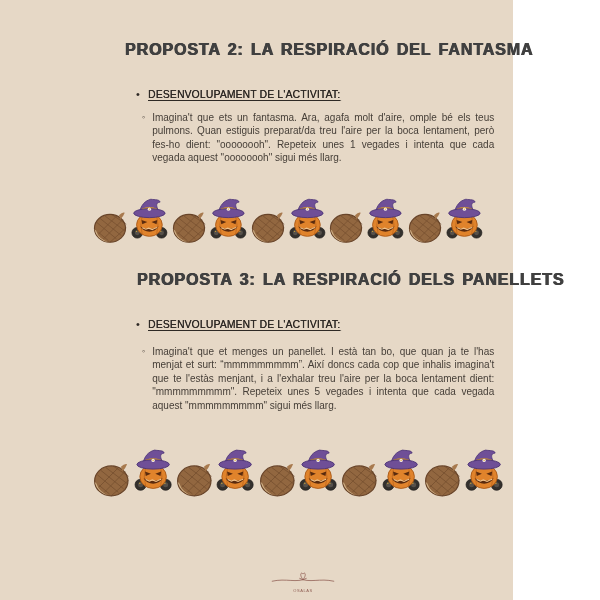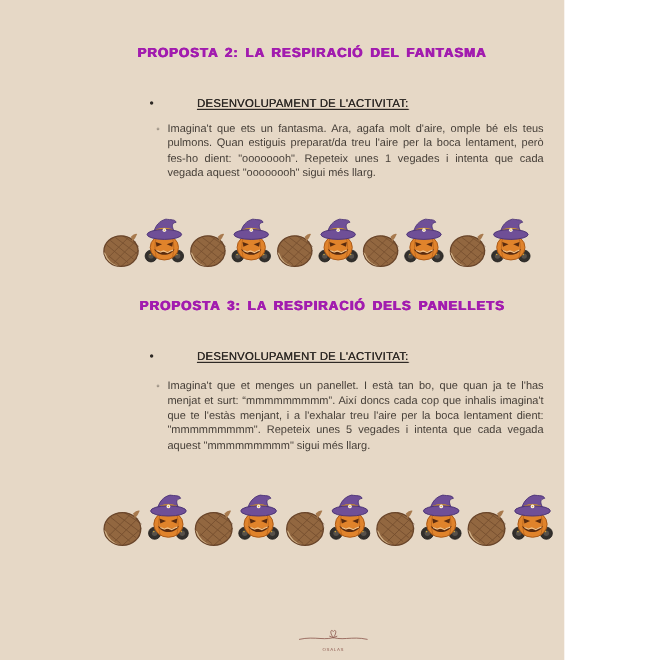--- a/index.html
+++ b/index.html
@@ -10,39 +10,38 @@
   }
   .canvas{position:relative;width:600px;height:600px;background:#ffffff;overflow:hidden;}
   .page{
     position:absolute;left:0;top:0;width:513px;height:600px;
     background:#e6d8c6;
   }
   
   .heading{
     position:absolute;margin:0;
     font-family:"Liberation Sans", sans-serif;
-    font-size:12px;font-weight:bold;letter-spacing:0.9px;word-spacing:2px;
-    color:#a21caf;white-space:nowrap;
+    font-size:16px;font-weight:bold;letter-spacing:0.9px;word-spacing:2px;
+    color:#404040;white-space:nowrap;
     text-shadow:0.6px 0 currentColor, -0.3px 0 currentColor;
     text-align:right;
   }
   .s1-h{left:125px;top:41px;}
-  .s2-h{left:115px;top:271px;padding-left:12px;}
+  .s2-h{left:125px;top:271px;padding-left:12px;}
   
   .activity{
     position:absolute;display:flex;align-items:baseline;gap:8px;
     color:#2e2925;font-size:10.3px;letter-spacing:0.2px;white-space:nowrap;
   }
   .s1-a{left:136px;top:88px;}
   .s2-a{left:136px;top:318px;}
   .activity .blt{font-size:11px;color:#2e2925;}
   .activity .lbl{
     text-decoration:underline;text-underline-offset:2px;
     text-shadow:0.25px 0 currentColor;
-    margin-left:31px;
   }
   
   .para{
     position:absolute;display:flex;gap:7px;
     color:#453e37;font-size:10px;line-height:13.4px;
   }
   .s1-p{left:142px;top:111px;}
   .s2-p{left:142px;top:345px;}
   .para .sblt{font-size:9px;line-height:13.4px;color:#453e37;}
   .para .ptxt{width:342px;text-align:justify;}

